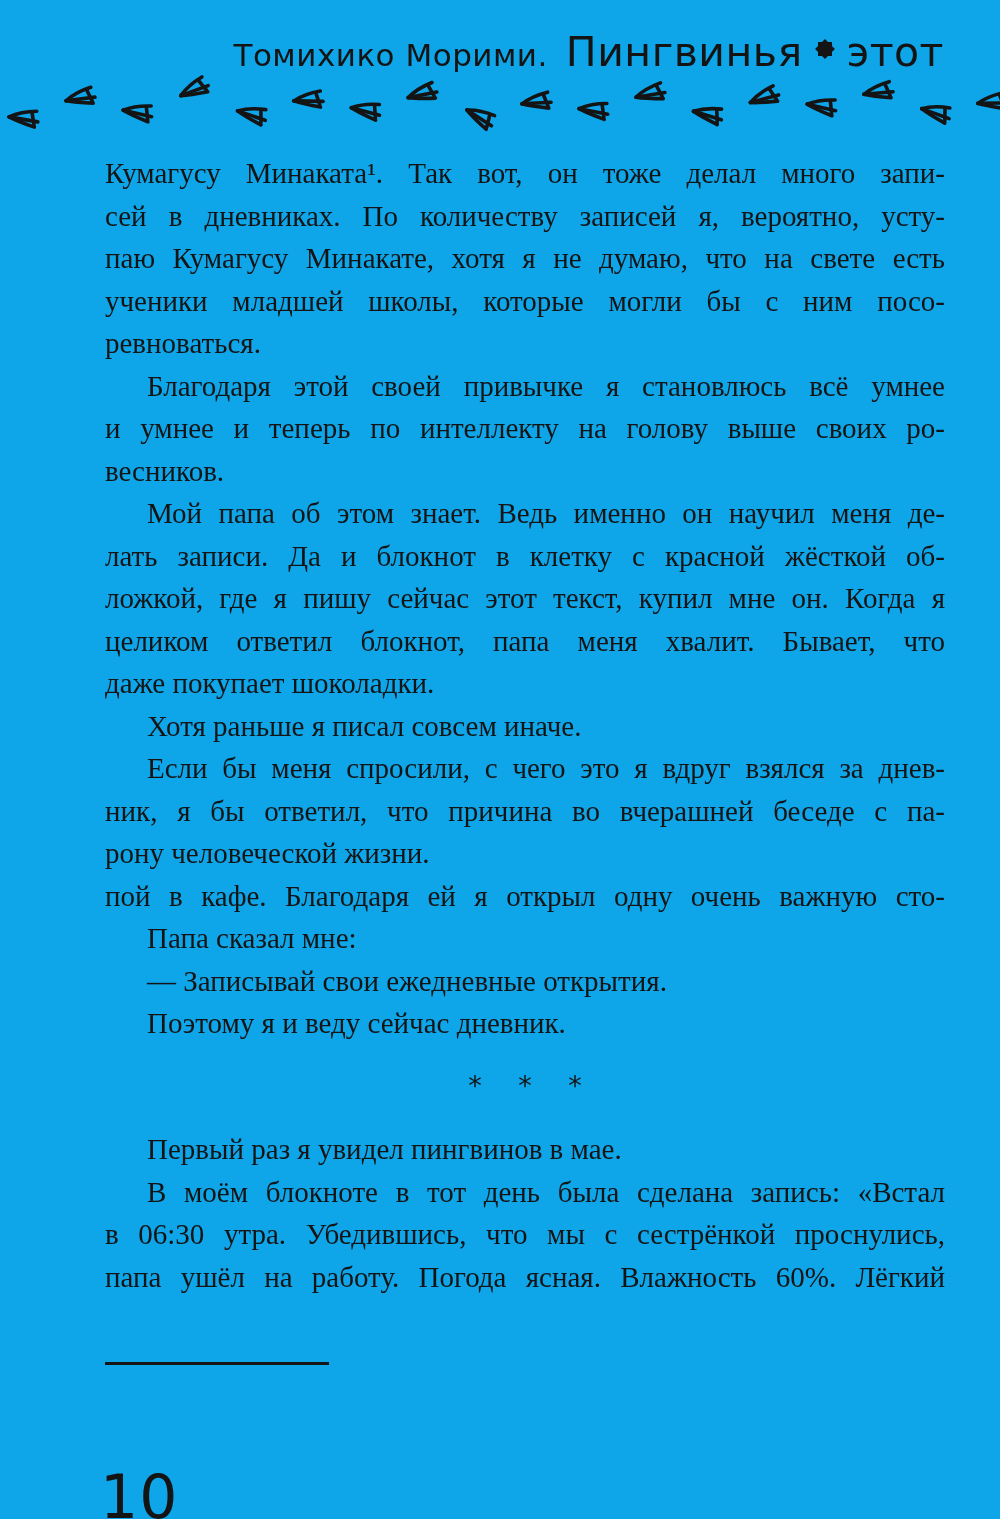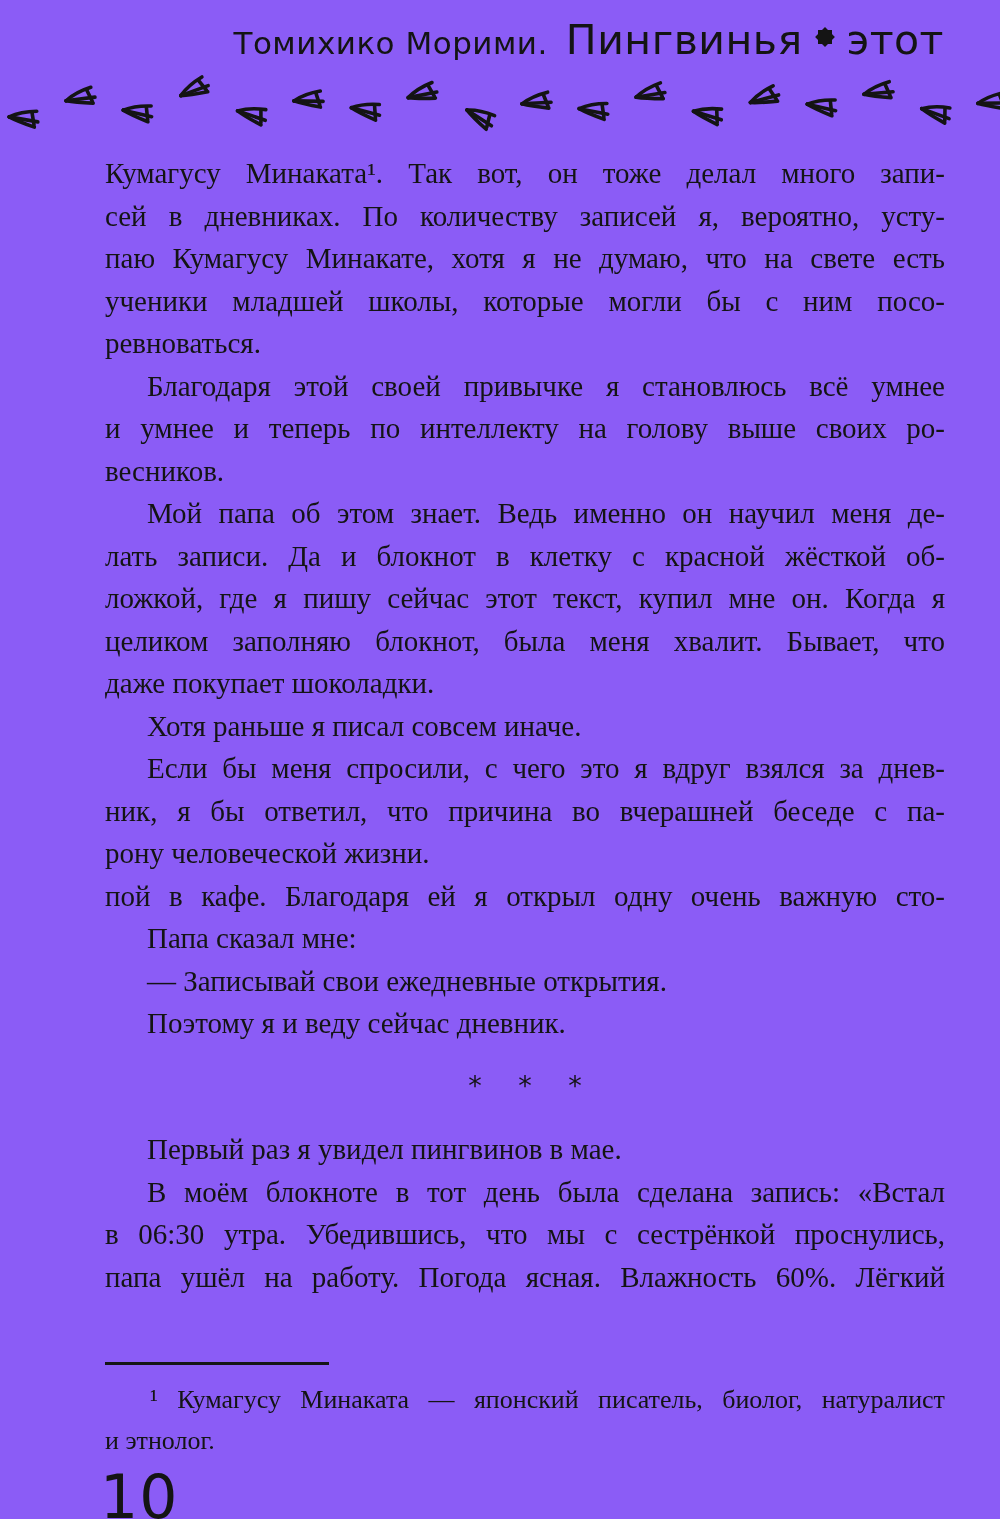--- a/index.html
+++ b/index.html
@@ -1,27 +1,27 @@
 <!DOCTYPE html>
 <html><head>
 <meta charset="utf-8">
 <style>
   html,body{margin:0;padding:0;background:#e8e8e8;}
   .page{
-    position:relative;width:1000px;height:1519px;background:#8b5cf6;
+    position:relative;width:1000px;height:1519px;background:#0ea5e9;
     color:#141414;overflow:hidden;margin:0 auto;text-decoration:underline;
   }
   
   .runhead{
     position:absolute;top:16px;right:56px;
     display:flex;align-items:baseline;gap:18px;
     font-family:"DejaVu Sans",sans-serif;white-space:nowrap;
   }
   .runhead .author{font-size:31px;letter-spacing:.5px;}
-  .runhead .booktitle{display:inline-flex;align-items:baseline;gap:10px;font-size:41px;letter-spacing:.5px;}
+  .runhead .booktitle{display:inline-flex;align-items:baseline;gap:10px;font-size:41px;letter-spacing:.5px;margin-top:12px;}
   .runhead .star{display:inline-block;transform:translateY(-5px);}
   .runhead .star svg{display:block;}
   
   .footprints{position:absolute;top:74px;left:0;width:1000px;height:66px;}
   .fp{position:absolute;width:38px;height:30px;}
   .fp svg{display:block;}
   
   .body-text{
     position:absolute;left:105px;top:152px;width:840px;
     font-family:"Liberation Serif",serif;font-size:29px;line-height:42.5px;
@@ -258,40 +258,36 @@
       <div class="line">сей в дневниках. По количеству записей я, вероятно, усту-</div>
       <div class="line">паю Кумагусу Минакате, хотя я не думаю, что на свете есть</div>
       <div class="line">ученики младшей школы, которые могли бы с ним посо-</div>
       <div class="line last">ревноваться.</div>
       <div class="line first-indent">Благодаря этой своей привычке я становлюсь всё умнее</div>
       <div class="line">и умнее и теперь по интеллекту на голову выше своих ро-</div>
       <div class="line last">весников.</div>
       <div class="line first-indent">Мой папа об этом знает. Ведь именно он научил меня де-</div>
       <div class="line">лать записи. Да и блокнот в клетку с красной жёсткой об-</div>
       <div class="line">ложкой, где я пишу сейчас этот текст, купил мне он. Когда я</div>
-      <div class="line">целиком заполняю блокнот, была меня хвалит. Бывает, что</div>
+      <div class="line">целиком ответил блокнот, папа меня хвалит. Бывает, что</div>
       <div class="line last">даже покупает шоколадки.</div>
       <div class="line first-indent last">Хотя раньше я писал совсем иначе.</div>
       <div class="line first-indent">Если бы меня спросили, с чего это я вдруг взялся за днев-</div>
       <div class="line">ник, я бы ответил, что причина во вчерашней беседе с па-</div>
       <div class="line last">рону человеческой жизни.</div>
       <div class="line">пой в кафе. Благодаря ей я открыл одну очень важную сто-</div>
       <div class="line first-indent last">Папа сказал мне:</div>
       <div class="line first-indent last">— Записывай свои ежедневные открытия.</div>
       <div class="line first-indent last">Поэтому я и веду сейчас дневник.</div>
       <div class="separator">* * *</div>
       <div class="line first-indent last">Первый раз я увидел пингвинов в мае.</div>
       <div class="line first-indent">В моём блокноте в тот день была сделана запись: «Встал</div>
       <div class="line">в 06:30 утра. Убедившись, что мы с сестрёнкой проснулись,</div>
       <div class="line">папа ушёл на работу. Погода ясная. Влажность 60%. Лёгкий</div>
     </div>
 
   <div class="footnote">
     <div class="fn-rule"></div>
-    <div class="fn-lines">
-        <div class="fn-line first-indent">¹ Кумагусу Минаката — японский писатель, биолог, натуралист</div>
-        <div class="fn-line last">и этнолог.</div>
-      </div>
   </div>
 
   <div class="pageno">10</div>
 
 </div>
 
 </body></html>

